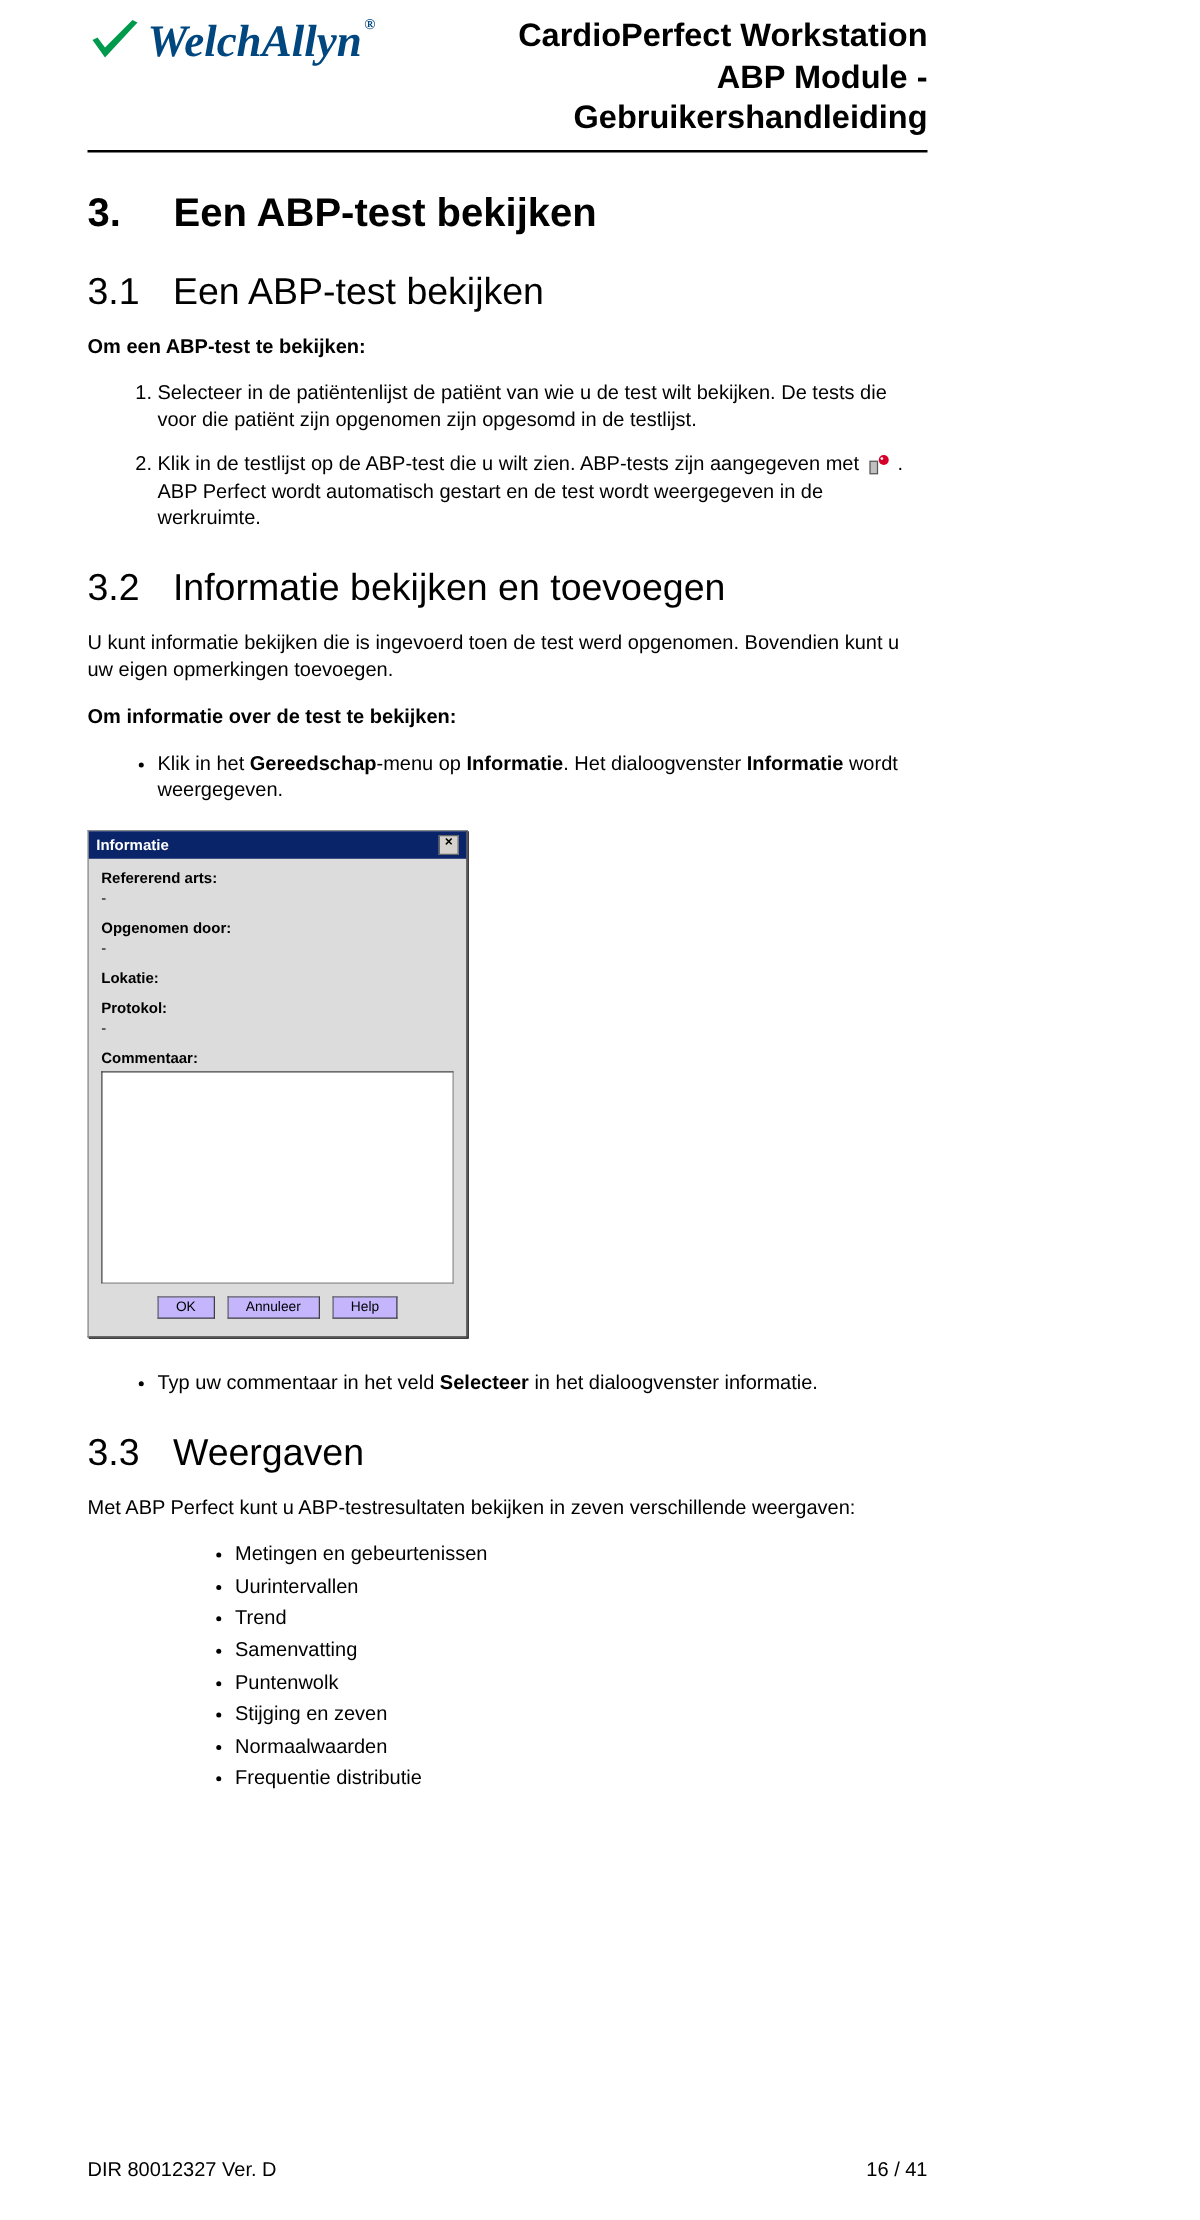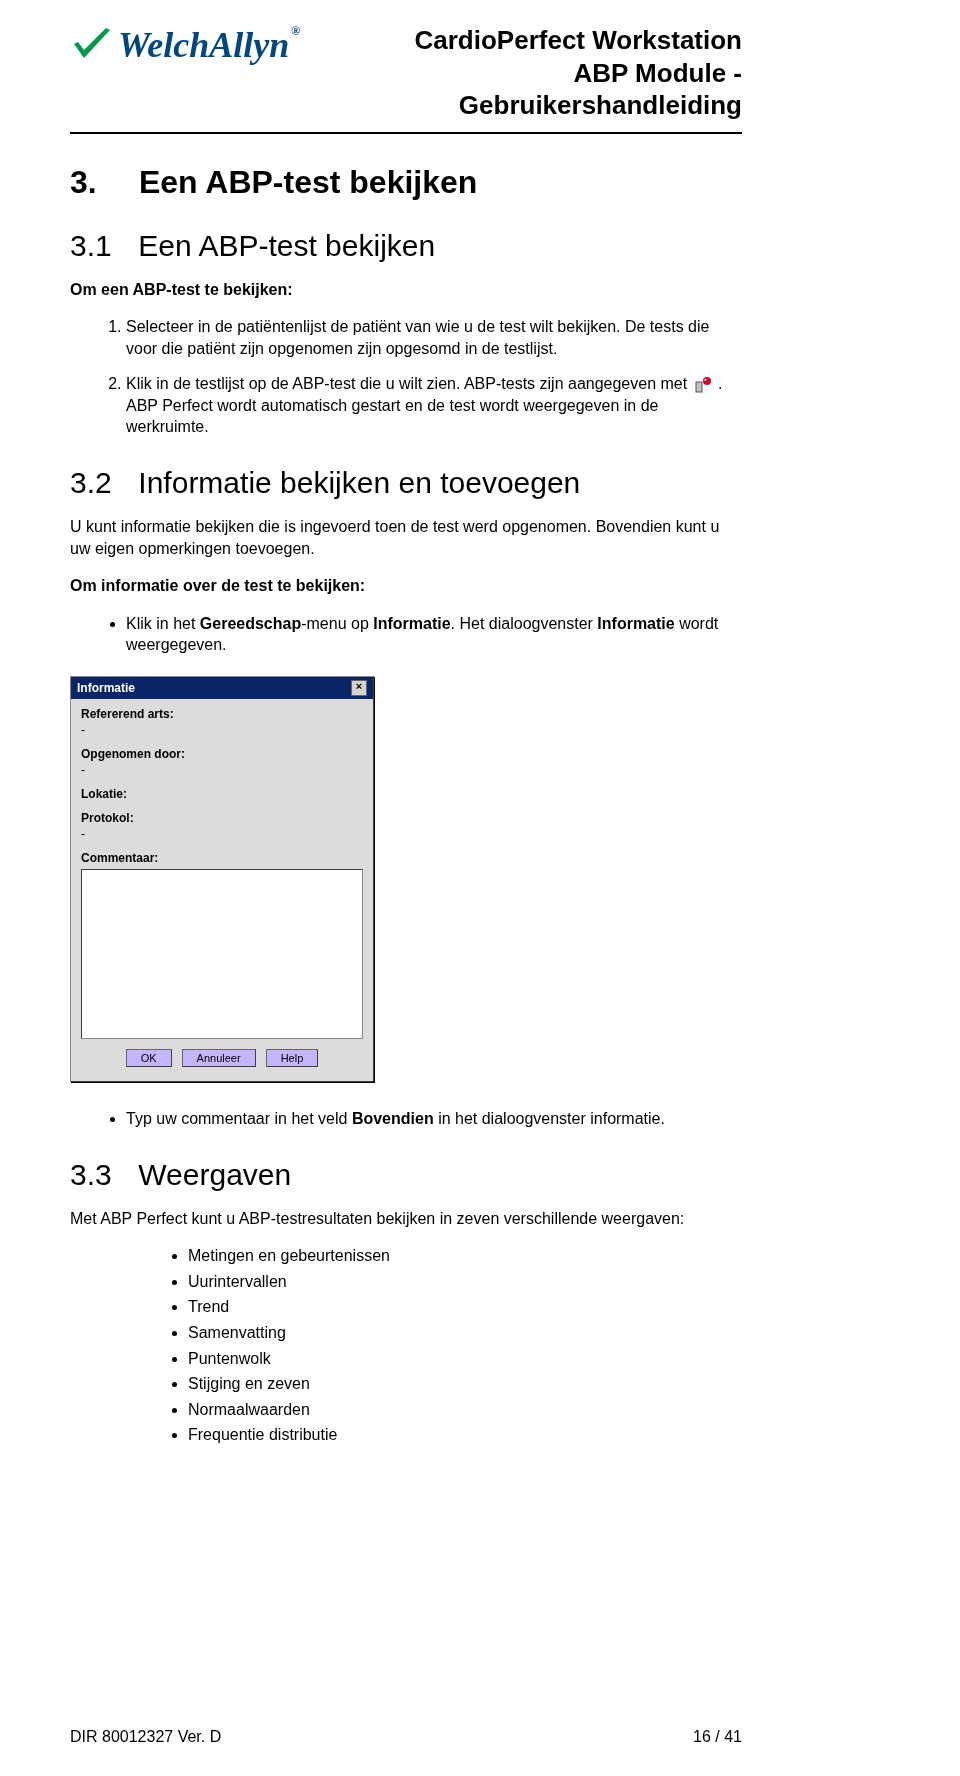--- a/index.html
+++ b/index.html
@@ -8,21 +8,21 @@
     background: #ffffff;
     width: 960px;
     font-family: Arial, Helvetica, sans-serif;
     color: #000;
   }
   .page {
     position: relative;
     width: 812px;
     min-height: 1776px;
     box-sizing: border-box;
-    padding: 24px 70px 60px 70px;
+    padding: 12px 70px 60px 70px;
   }
   .header-row {
     display: flex;
     justify-content: space-between;
     align-items: flex-start;
     border-bottom: 2px solid #000;
     padding-bottom: 10px;
     margin-bottom: 28px;
   }
   .header-titles {
@@ -250,21 +250,21 @@
         <button class="dlg-btn">OK</button>
         <button class="dlg-btn">Annuleer</button>
         <button class="dlg-btn">Help</button>
       </div>
     </div>
   </div>
 
 
   <ul class="bullet single">
     <li>
-      <span>Typ uw commentaar in het veld </span><span class="bold">Bovendien</span><span> in het dialoogvenster informatie.</span>
+      <span>Typ uw commentaar in het veld </span><span class="bold">Selecteer</span><span> in het dialoogvenster informatie.</span>
     </li>
   </ul>
 
   <h2>
     <span class="num-h2">3.3</span>
     <span>Weergaven</span>
   </h2>
 
   <p>Met ABP Perfect kunt u ABP-testresultaten bekijken in zeven verschillende weergaven:</p>
 

